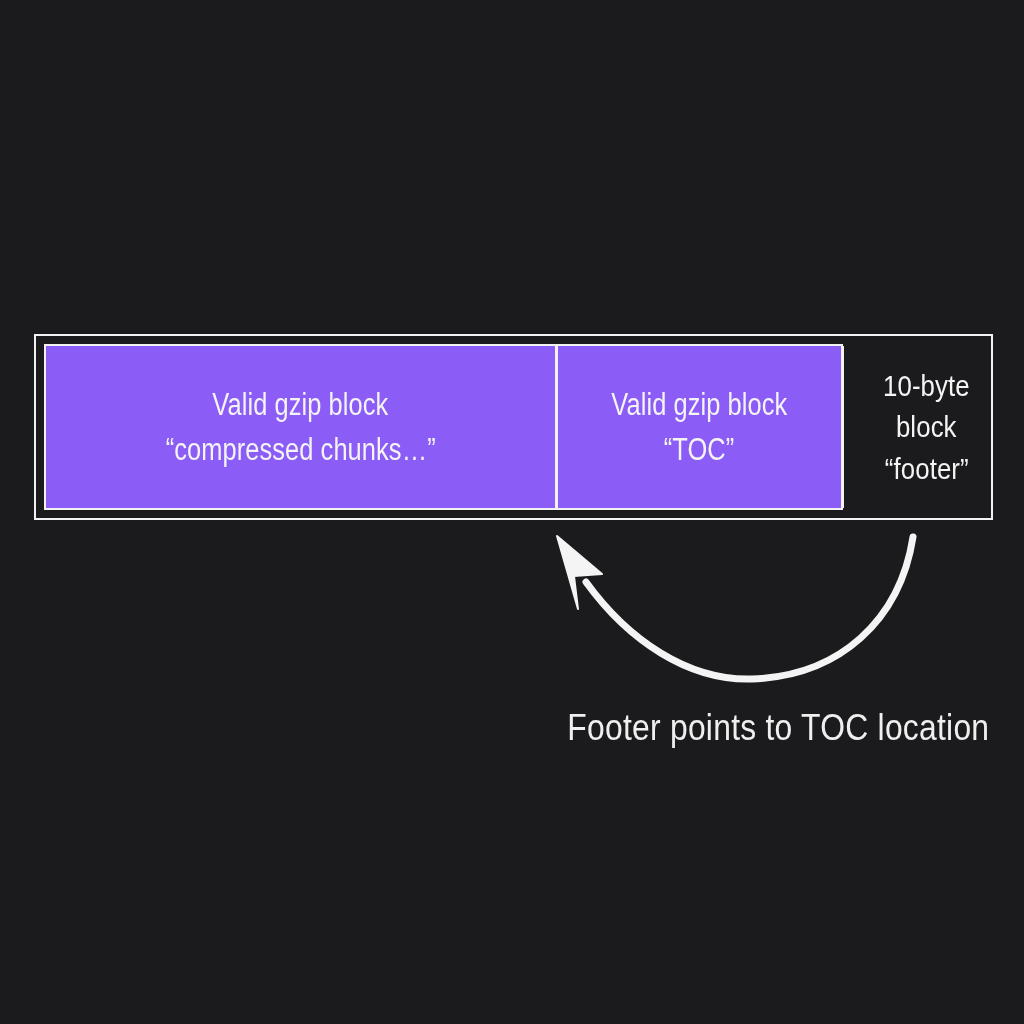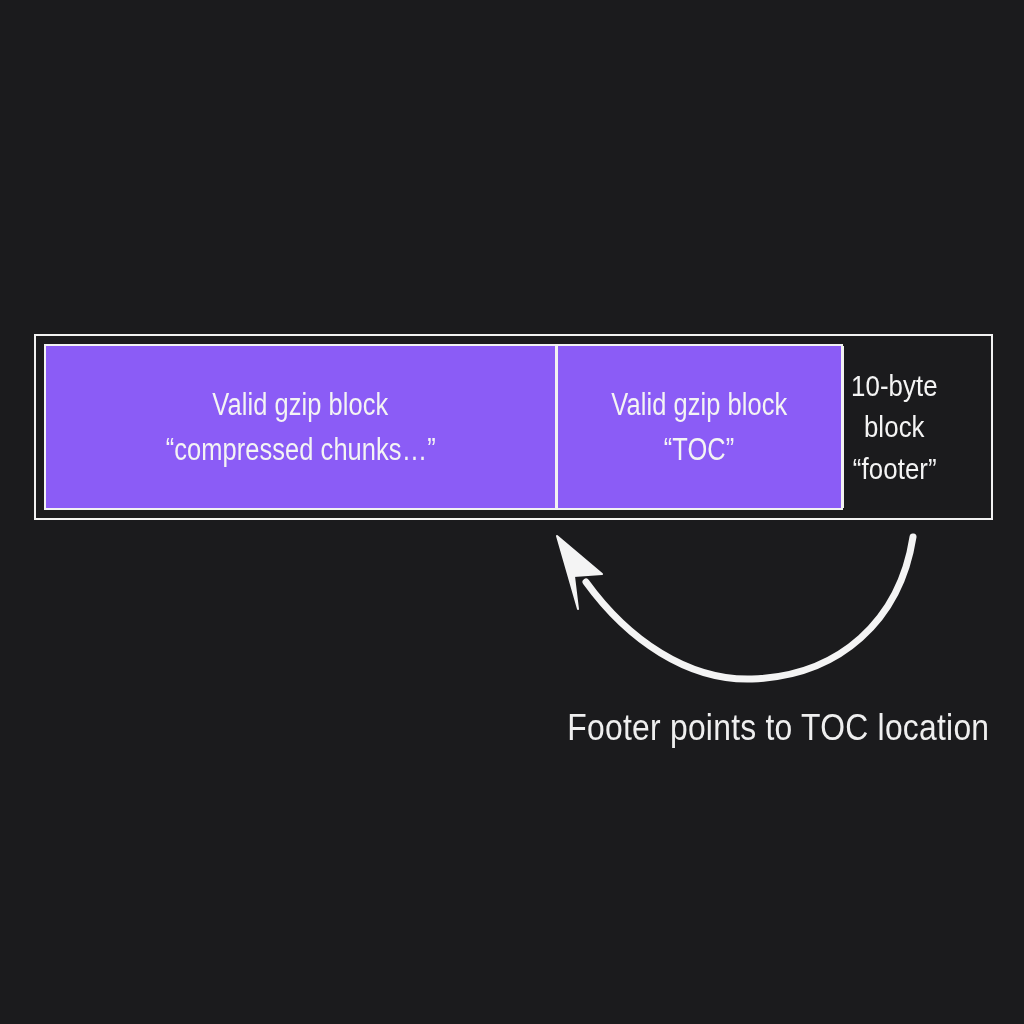--- a/index.html
+++ b/index.html
@@ -50,21 +50,21 @@
     justify-content: center;
     color: #f4f4f4;
     text-align: center;
     overflow: visible;
   }
   .cell + .cell {
     border-left: 3px solid #f2f2f2;
   }
   .cell-chunks { flex: 0 0 509px; }
   .cell-toc    { flex: 0 0 286px; }
-  .cell-footer { flex: 1 1 auto; }
+  .cell-footer { flex: 1 1 auto; padding-left: 32px; }
 
   .cell-line {
     font-family: "Liberation Sans Narrow", "Liberation Sans", sans-serif;
     font-size: 31px;
     font-weight: 400;
     line-height: 1.46;
     letter-spacing: 0.1px;
     white-space: nowrap;
     transform: scaleX(0.82);
     transform-origin: center center;

